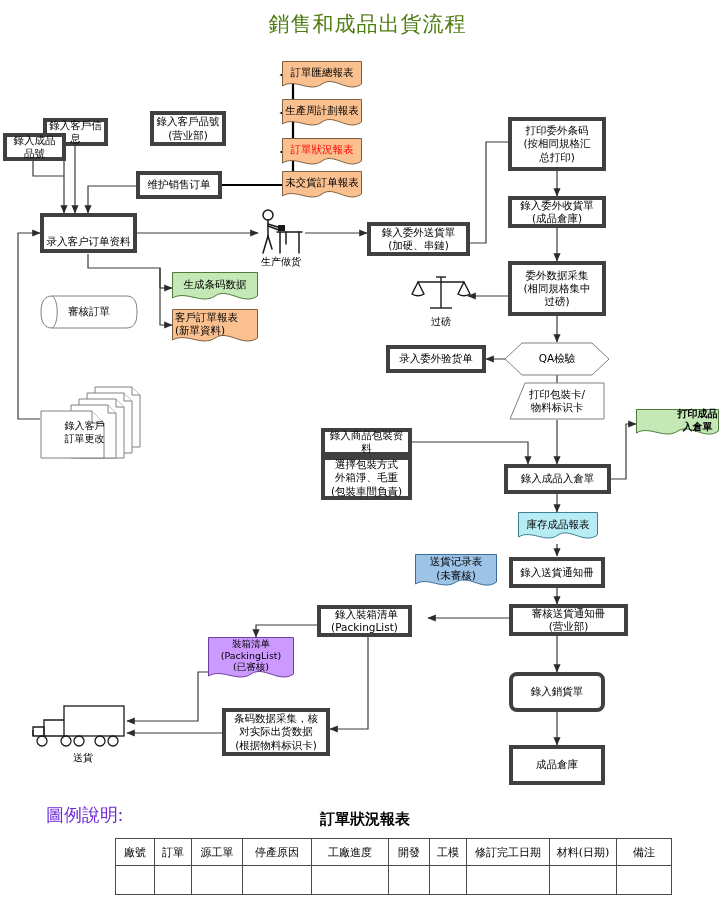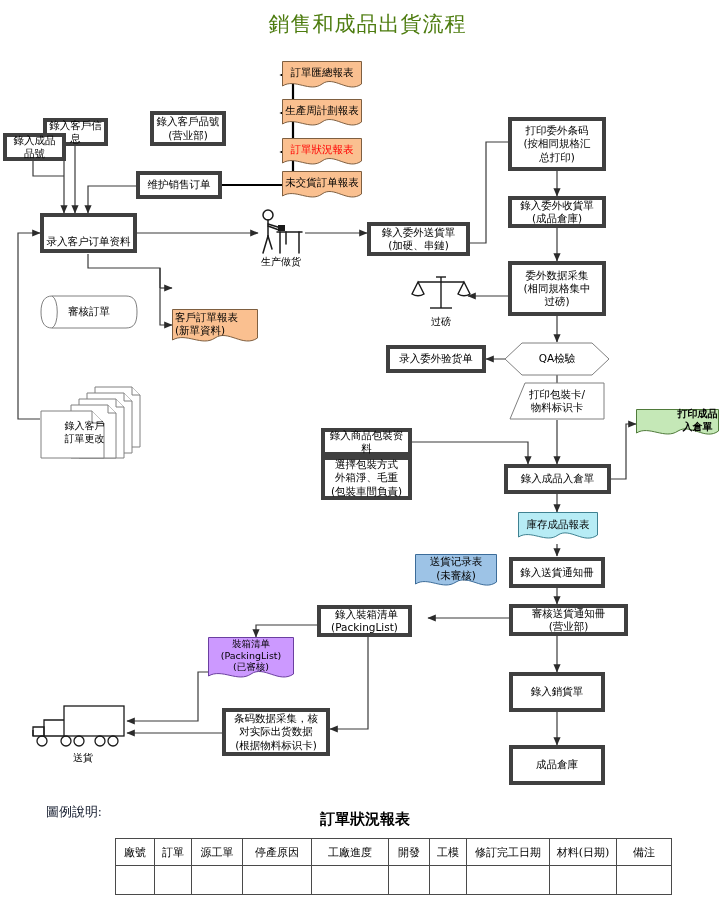--- a/index.html
+++ b/index.html
@@ -71,23 +71,23 @@
   .redtext{color:#ff0000;}
   .nodelabel{
     position:absolute;
     font-size:10px;
     text-align:center;
     color:#000;
   }
   
   #legend-label{
     position:absolute;
-    font-size:13px;
+    font-size:18px;
     font-family:Liberation Serif, serif;
-    color:#0f172a;
+    color:#6d28d9;
   }
   #table-title{
     position:absolute;
     font-size:15px;
     font-weight:bold;
     font-family:"DejaVu Serif","Liberation Serif",serif;
     text-align:center;
   }
   table.rpt{
     position:absolute;
@@ -261,20 +261,26 @@
         <path d="M31,21 H68 L76,29 V74 H31 Z"></path>
           <path d="M68,21 L68,29 H76"></path>
         <path d="M1,27 H52 L64,39 V74 H1 Z"></path>
           <path d="M52,27 L52,39 H64"></path>
       </g>
     </svg>
     <div style="position:relative;z-index:2;width:62px;margin-left:2px;margin-top:22px;text-align:left;padding-left:4px;font-size:10px;">錄入客戶
 訂單更改</div>
   </div>
 
+  <div class="node doc" style="left:172px;top:272px;width:86px;height:32px;">
+    <svg class="svgwrap" width="86" height="32" viewBox="0 0 86 32">
+      <path d="M0.5,0.5 H85.5 V24 C71,34 56,15 43,24 C30,33 14,18 0.5,26 Z" fill="#c5e8b7" stroke="#4f7a3a" stroke-width="1"></path>
+    </svg>
+    <div class="doctext">生成条码数据</div>
+  </div>
 
   <div class="node doc lefttext" style="left:172px;top:309px;width:86px;height:38px;">
     <svg class="svgwrap" width="86" height="38" viewBox="0 0 86 38">
       <path d="M0.5,0.5 H85.5 V29 C71,39 56,20 43,29 C30,38 14,23 0.5,31 Z" fill="#fac090" stroke="#7f5f40" stroke-width="1"></path>
     </svg>
     <div class="doctext" style="text-align:left;padding-left:3px;padding-bottom:8px;">客戶訂單報表
 (新單資料)</div>
   </div>
 
   <div class="node" style="left:255px;top:208px;width:52px;height:48px;border:none;">
@@ -389,21 +395,21 @@
     </svg>
     <div class="doctext" style="padding-bottom:9px;">送貨记录表
 (未審核)</div>
   </div>
 
   <div class="node proc" style="left:509px;top:604px;width:119px;height:32px;">
     <span>審核送貨通知冊
 (营业部)</span>
   </div>
 
-  <div class="node proc" style="left:509px;top:672px;width:96px;height:40px;">
+  <div class="node proc" style="left:509px;top:672px;width:96px;height:40px;border-radius:8px;">
     <span>錄入銷貨單</span>
   </div>
 
   <div class="node proc" style="left:509px;top:745px;width:96px;height:40px;">
     <span>成品倉庫</span>
   </div>
 
   <div class="node proc" style="left:317px;top:605px;width:95px;height:32px;text-align:right;">
     <span>錄入裝箱清单
 (PackingList)</span>

